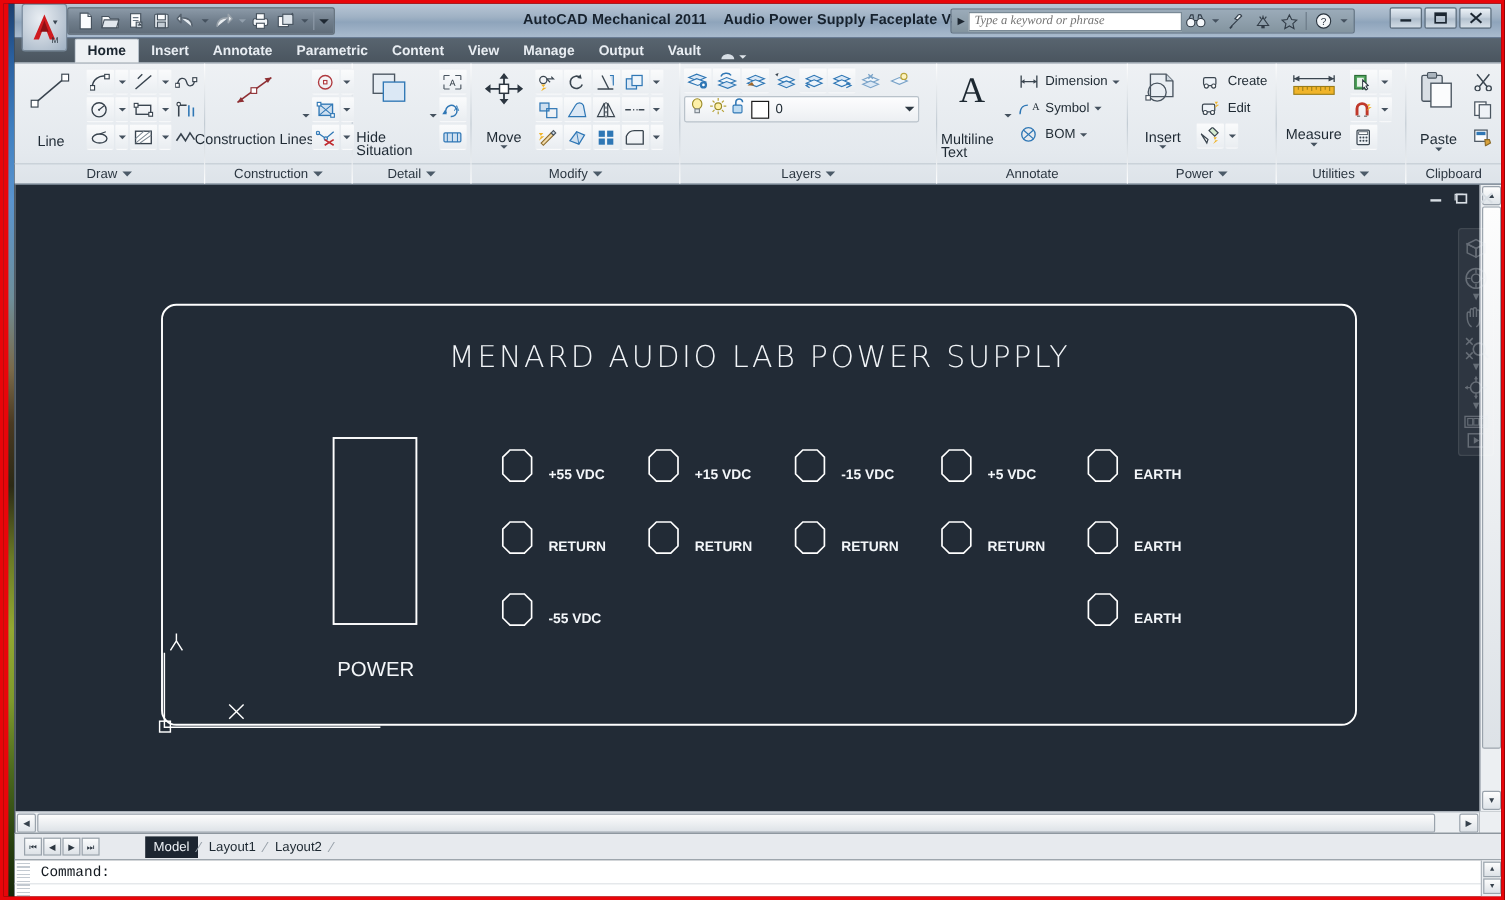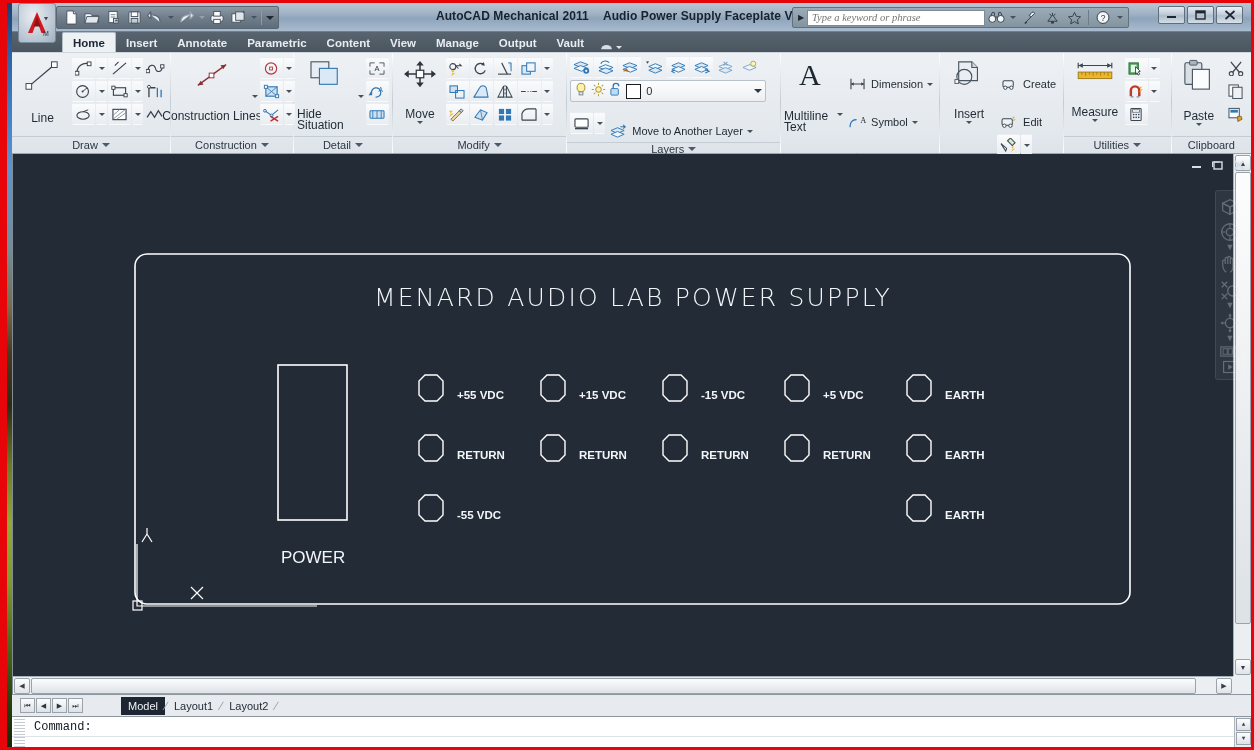--- a/index.html
+++ b/index.html
@@ -141,21 +141,21 @@
     background: linear-gradient(to bottom,#fafbfc,#e9edf1);
   }
   .sbtn.bare { background: transparent; border-color: transparent; }
   .sdrop {
     width: 11px; height: 22px; border: 1px solid transparent; border-radius: 2px;
     display: flex; align-items: center; justify-content: center;
     background: linear-gradient(to bottom,#fafbfc,#e9edf1);
   }
   .txtbtn {
     display: flex; align-items: center; gap: 4px; height: 22px; padding: 0 3px;
-    font-size: 11px; color: #1d2831; margin-top: 16px;
+    font-size: 11px; color: #1d2831;
   }
 
   .layer-row {
     display: flex; align-items: center; gap: 3px; height: 22px;
     background: linear-gradient(to bottom,#fdfdfe,#eceff2);
     border: 1px solid #b9c2ca; border-radius: 2px; padding: 0 3px;
     width: 196px;
   }
   .layer-name { font-size: 11px; color: #1d2831; flex: 1; margin-left: 2px; }
   .swatch { width: 15px; height: 15px; border: 1.6px solid #1b1b1b; background: #fff; }
@@ -842,40 +842,20 @@
                   <rect x="2" y="7" width="8" height="7" rx="1" fill="#bfdcf2" stroke="#2f77b5"></rect>
                 </svg>
             </span>
             <span class="swatch"></span>
             <span class="layer-name">0</span>
             <span>
                 <div class="caret" style="border-top-color:#2d3views;border-top-color:#2d3842"></div>
               </span>
           </div>
 
-          <div class="srow">
-            <div class="sbtn">
-                <svg width="18" height="15" viewBox="0 0 19 16">
-                  <rect x="2" y="3" width="14" height="9" rx="1" fill="#fff" stroke="#3b4650" stroke-width="1.2"></rect>
-                  <path d="M2 13.5 h14" stroke="#3b4650" stroke-width="1.4"></path>
-                </svg>
-              </div>
-            <div class="sdrop">
-                <div class="caret-sm"></div>
-              </div>
-            <div class="txtbtn">
-              <svg width="19" height="16" viewBox="0 0 20 17">
-                  <path d="M2 8 l7-3 l7 3 l-7 3 z" fill="#dbe8f5" stroke="#2f77b5"></path>
-                  <path d="M2 12 l7-3 l7 3 l-7 3 z" fill="#eef5fb" stroke="#2f77b5"></path>
-                  <path d="M12 4 h5 l-2-2 M17 4 l-2 2" fill="none" stroke="#2f77b5" stroke-width="1.1"></path>
-                </svg>
-              <span>Move to Another Layer</span>
-              <div class="caret-sm"></div>
-            </div>
-          </div>
         </div>
         <div class="panel-label">
           <span>Layers</span>
             <span class="caret"></span>
         </div>
       </div>
       <div class="panel-sep"></div>
 
       <div class="panel" style="width:158px">
         <div class="panel-body">

